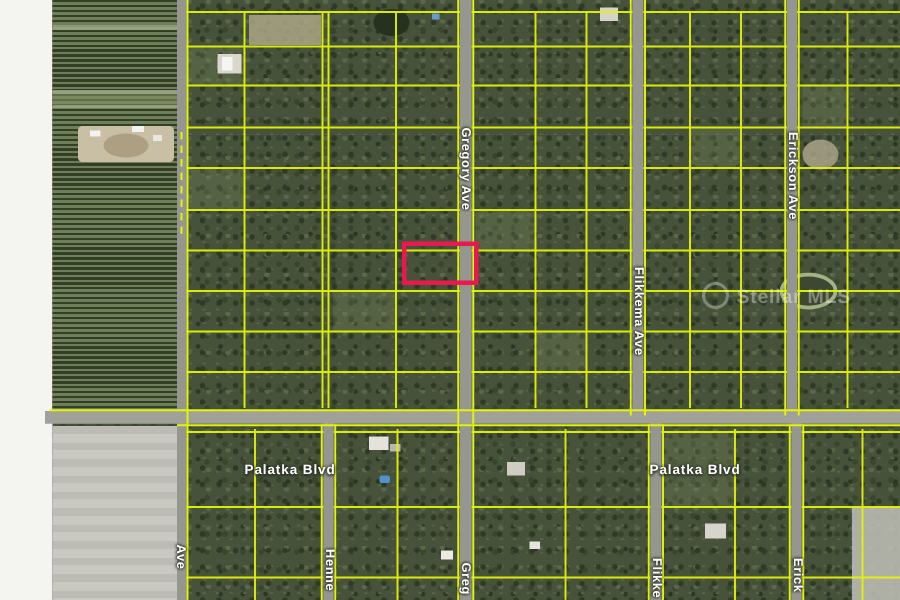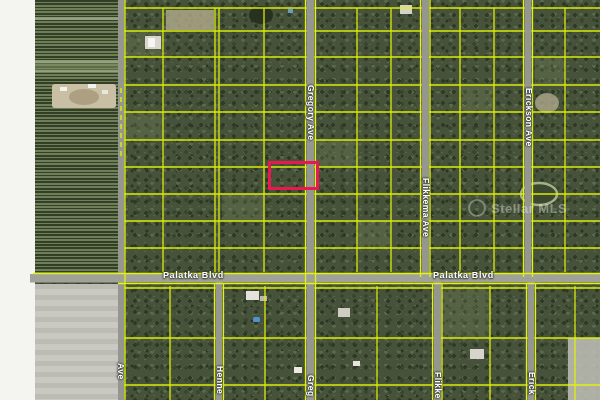--- a/index.html
+++ b/index.html
@@ -25,24 +25,24 @@
         rgba(130,145,100,.55) 63px 70px, rgba(154,168,132,.85) 70px 72px, rgba(154,168,132,0) 72px 100%),
       repeating-linear-gradient(180deg, rgba(18,28,10,.55) 0 1.6px, rgba(158,172,126,.30) 1.6px 3.3px);}
   .gray-field{position:absolute;left:35px;top:284px;width:83px;height:116px;background:#c6c5be;
     background-image:repeating-linear-gradient(180deg, rgba(0,0,0,.05) 0 5px, rgba(255,255,255,.05) 5px 11px);}
 
   
   .street-label{position:absolute;color:#fff;font-weight:700;font-size:8.5px;
     letter-spacing:.45px;white-space:nowrap;
     text-shadow:0 0 2px rgba(40,46,34,.95),0 0 2px rgba(40,46,34,.95),0 1px 2px rgba(40,46,34,.85);}
   .vertical{writing-mode:vertical-rl;text-orientation:mixed;}
-  .blvd{font-size:9px;letter-spacing:.6px;}
+  .blvd{font-size:9px;letter-spacing:.6px;margin-top:38px;}
 
   
-  .watermark{position:absolute;left:468px;top:199px;display:flex;align-items:center;gap:5px;
+  .watermark{position:absolute;left:468px;top:188px;display:flex;align-items:center;gap:5px;
     opacity:.42;pointer-events:none;}
   .watermark .ring{width:14px;height:14px;border:2px solid rgba(255,255,255,.75);border-radius:50%;}
   .watermark .wm-text{color:rgba(255,255,255,.85);font-size:13px;font-weight:700;letter-spacing:.5px;}
 </style>
 </head>
 <body>
 
 <div id="app">
 
   <div class="trees"></div>

